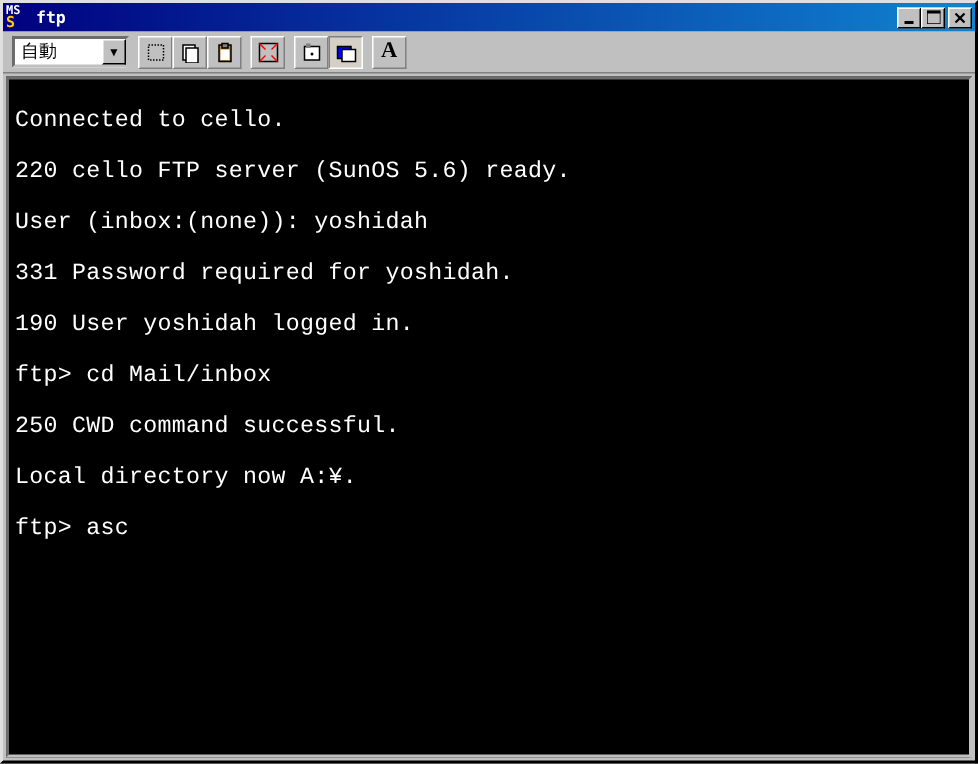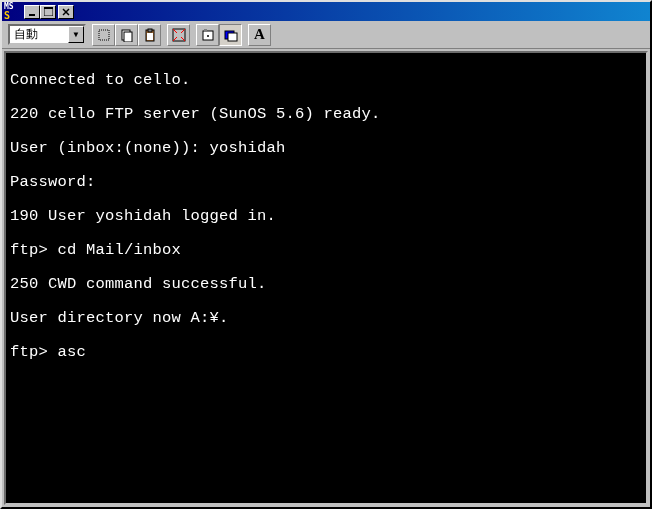--- a/index.html
+++ b/index.html
@@ -150,20 +150,21 @@
 </style>
 </head>
 <body>
 
 <div class="window">
   <div class="titlebar">
     <div class="titlebar-icon">
       <span class="ms">MS</span>
         <span class="dos">S</span>
     </div>
+    <div class="titlebar-title">ftp</div>
     <div class="titlebar-buttons">
       <div class="tb-btn">
         <svg width="8" height="8">
             <rect x="1" y="6" width="6" height="2" fill="#000"></rect>
           </svg>
       </div>
       <div class="tb-btn">
         <svg width="9" height="9">
             <rect x="0" y="0" width="9" height="9" fill="none" stroke="#000" stroke-width="1"></rect>
             <rect x="0" y="0" width="9" height="2" fill="#000"></rect>
@@ -237,22 +238,22 @@
       <div class="tool-btn">
         <span style="font-family:serif;font-weight:bold;font-size:15px;">A</span>
       </div>
     </div>
   </div>
 
   <div class="terminal">
 <span class="term-line">Connected to cello.</span>
 <span class="term-line">220 cello FTP server (SunOS 5.6) ready.</span>
 <span class="term-line">User (inbox:(none)): yoshidah</span>
-<span class="term-line">Password:</span>
+<span class="term-line">331 Password required for yoshidah.</span>
 <span class="term-line">190 User yoshidah logged in.</span>
 <span class="term-line">ftp&gt; cd Mail/inbox</span>
 <span class="term-line">250 CWD command successful.</span>
-<span class="term-line">User directory now A:¥.</span>
+<span class="term-line">Local directory now A:¥.</span>
 <span class="term-line">ftp&gt; asc</span>
 
 
   </div>
 </div>
 
 </body></html>

